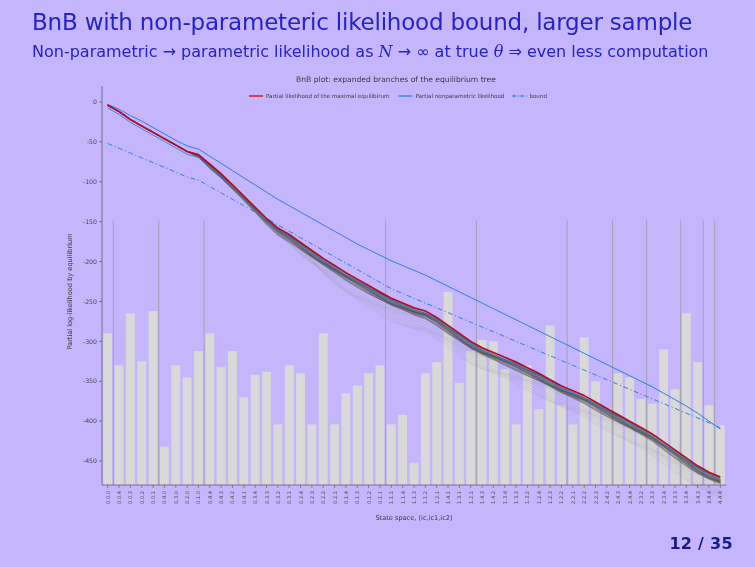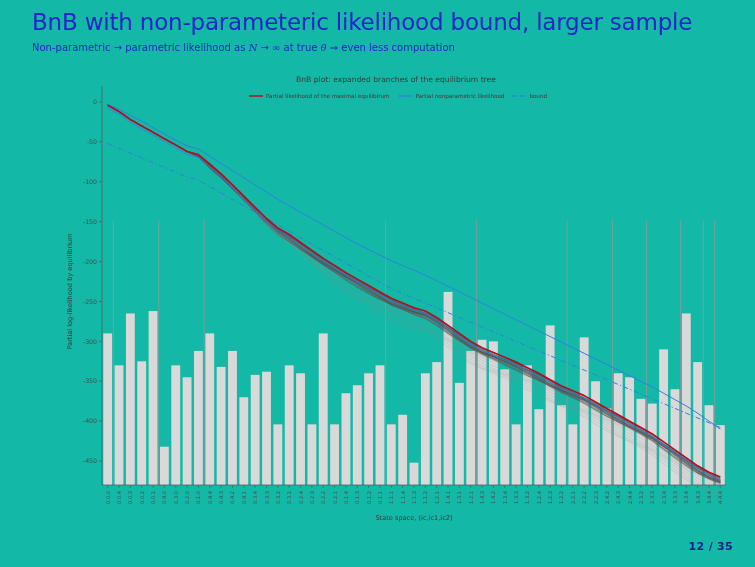--- a/index.html
+++ b/index.html
@@ -11,51 +11,51 @@
     width: 755px;
     height: 567px;
     font-family: "DejaVu Sans", sans-serif;
     overflow: hidden;
     position: relative;
   }
   #slide {
     position: absolute;
     left: 0; top: 0;
     width: 755px; height: 567px;
-    background: #14b8a6;
+    background: #c4b5fd;
   }
   .slide-title {
     position: absolute;
     left: 32px;
     top: 9px;
     font-size: 23px;
     color: #2424c8;
     font-family: "DejaVu Sans", sans-serif;
     font-weight: 400;
     letter-spacing: -0.2px;
     white-space: nowrap;
   }
   .slide-subtitle {
     position: absolute;
     left: 32px;
     top: 42px;
-    font-size: 10px;
+    font-size: 16px;
     color: #2424c8;
     font-family: "DejaVu Sans", sans-serif;
     white-space: nowrap;
   }
   .slide-subtitle i {
     font-family: "DejaVu Serif", serif;
     font-style: italic;
   }
   .page-number {
     position: absolute;
     right: 22px;
     bottom: 14px;
-    font-size: 11px;
+    font-size: 16px;
     font-weight: bold;
     color: #1a1a8c;
     font-family: "DejaVu Sans", sans-serif;
     letter-spacing: 0.3px;
   }
   #figure {
     position: absolute;
     left: 60px;
     top: 70px;
     width: 672px;

